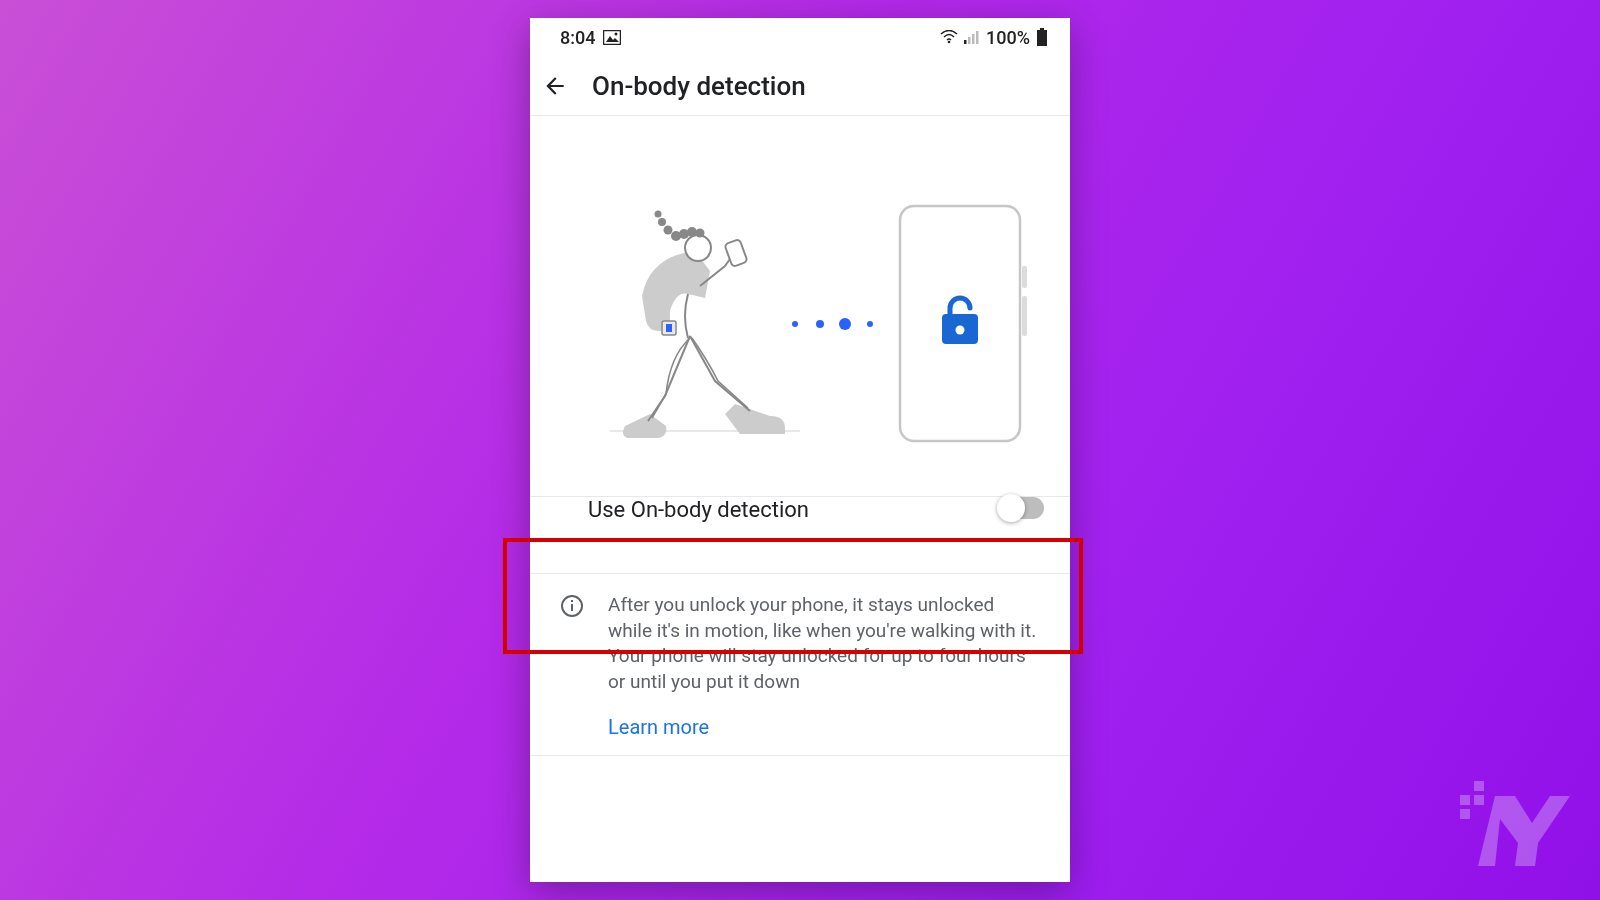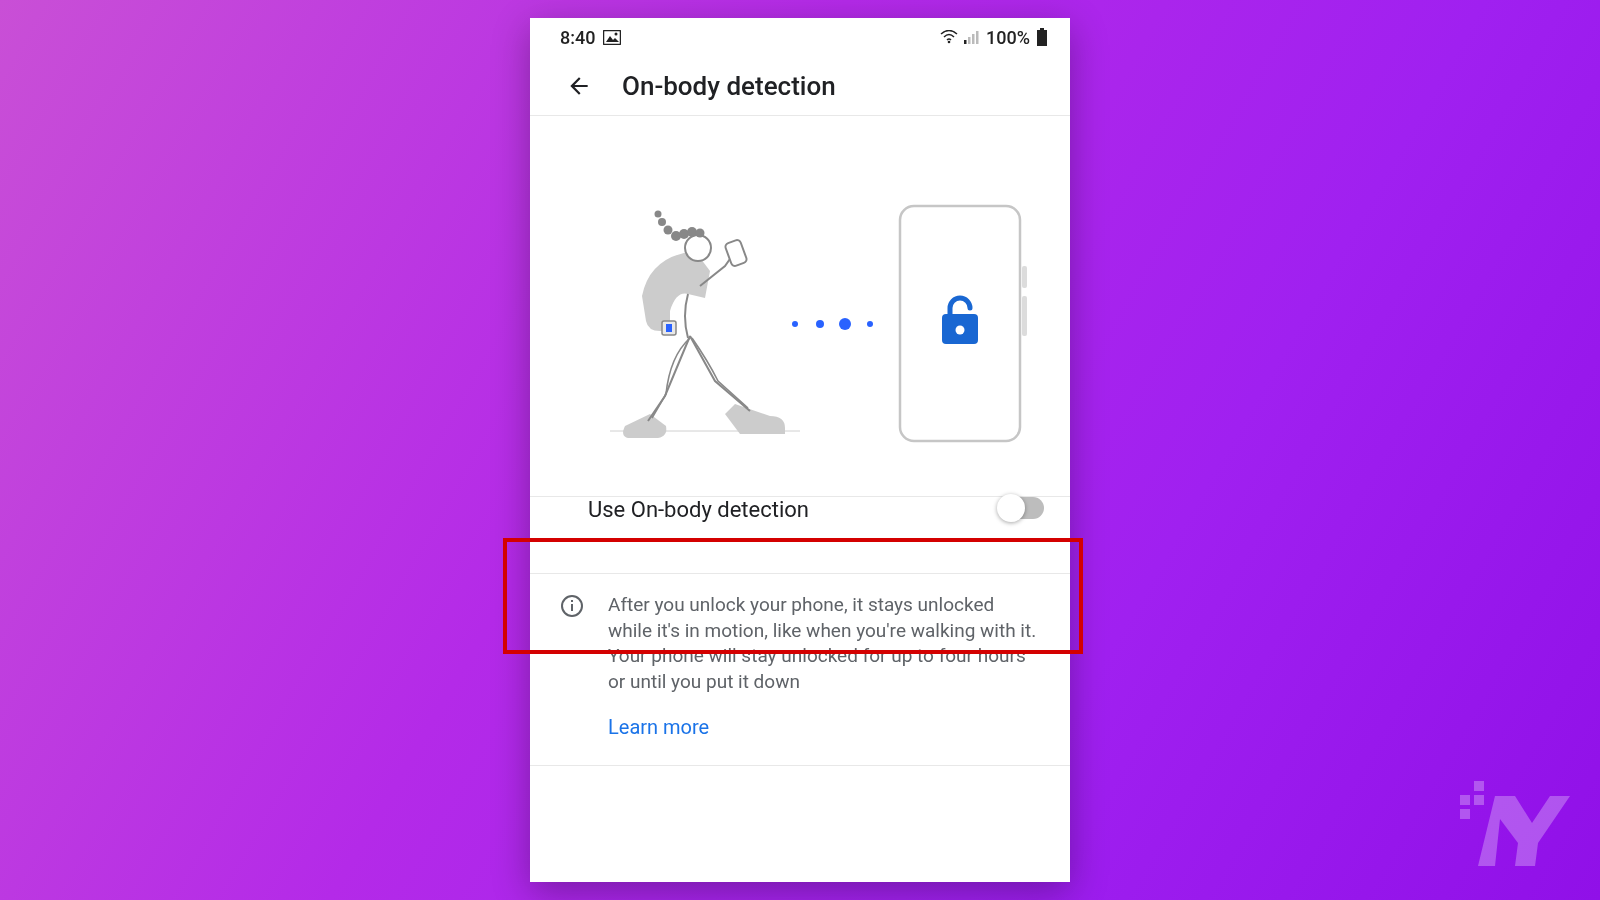--- a/index.html
+++ b/index.html
@@ -16,61 +16,61 @@
     display:flex; flex-direction:column;
   }
   .status-bar {
     height:38px; display:flex; align-items:center; justify-content:space-between;
     padding:0 22px 0 30px; font-size:18px; color:#222;
   }
   .status-left { display:flex; align-items:center; gap:8px; font-weight:500; }
   .status-right { display:flex; align-items:center; gap:6px; font-weight:500; }
   .icon-stub { display:inline-flex; }
   .app-bar {
-    height:60px; display:flex; align-items:center; padding:0 36px;
-    border-bottom:1px solid #e8e8e8; gap:30px;
+    height:60px; display:flex; align-items:center; padding:0 12px;
+    border-bottom:1px solid #e8e8e8; gap:24px;
   }
   .app-title { font-size:26px; font-weight:500; color:#202124; }
   .illustration { height:380px; display:flex; align-items:center; justify-content:center; position:relative; }
   .toggle-row {
     height:78px; border-top:1px solid #e8e8e8; border-bottom:1px solid #e8e8e8;
     display:flex; justify-content:space-between;
     padding:0 26px 0 58px;
   }
   .toggle-label { font-size:22px; color:#202124; }
   .switch {
     width:44px; height:22px; background:#bdbdbd; border-radius:11px; position:relative;
   }
   .switch .knob {
     position:absolute; left:-3px; top:-3px; width:28px; height:28px;
     border-radius:50%; background:#fff; box-shadow:0 1px 4px rgba(0,0,0,0.35);
   }
   .info-row {
-    display:flex; gap:24px; padding:18px 30px 26px 30px;
+    display:flex; gap:24px; padding:18px 30px 16px 30px;
     border-bottom:1px solid #e8e8e8;
   }
   .info-icon { flex:0 0 auto; margin-top:2px; }
   .info-body { flex:1; }
   .info-text { font-size:19px; color:#5f6368; line-height:1.35; }
   .learn-more { display:inline-block; margin-top:20px; font-size:20px; color:#1a73e8; cursor:pointer; }
   .highlight-box {
     position:absolute; border:4px solid #d40000; pointer-events:none;
   }
   .watermark {
     position:absolute; right:30px; bottom:30px; opacity:0.35;
   }
 </style>
 </head>
 <body>
 
 <div class="phone">
 
   <div class="status-bar">
     <div class="status-left">
-      <span>8:40</span>
+      <span>8:04</span>
       <span class="icon-stub">
         <svg width="18" height="15" viewBox="0 0 18 15">
           <rect x="0.5" y="0.5" width="17" height="14" rx="1" fill="none" stroke="#222" stroke-width="1.5"></rect>
           <polygon points="3,12 7,6 10,10 12,8 16,12" fill="#222"></polygon>
           <circle cx="13" cy="4" r="1.5" fill="#222"></circle>
         </svg>
       </span>
     </div>
     <div class="status-right">
       <span class="icon-stub">

